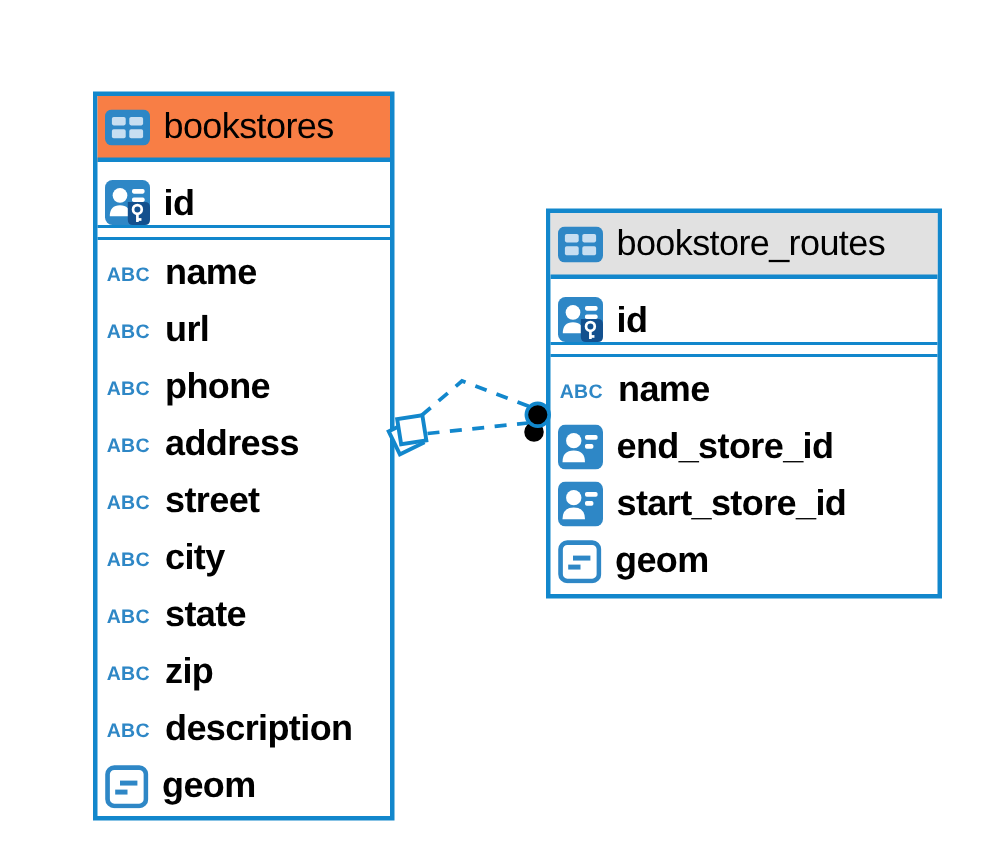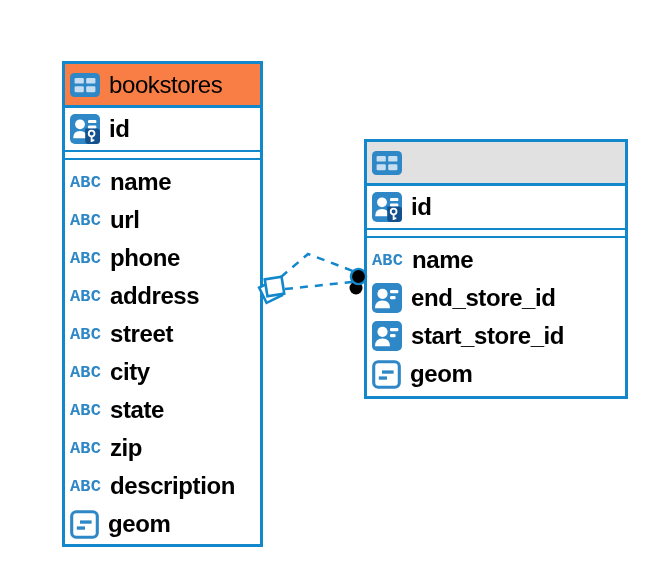--- a/index.html
+++ b/index.html
@@ -21,33 +21,33 @@
   }
   #t-bookstores{left:62px;top:61px;width:201px;height:486px;}
   #t-routes{left:364px;top:139px;width:264px;height:260px;}
 
   .ehdr{
     height:44px;display:flex;align-items:center;gap:9px;
     padding:0 5px;border-bottom:3px solid var(--blue);box-sizing:border-box;
   }
   .entity-name{font-size:24px;white-space:nowrap;}
   .pkrow{
-    height:44px;display:flex;align-items:center;gap:9px;padding:0 5px;
+    height:44px;display:flex;align-items:flex-end;gap:9px;padding:0 5px;
     border-bottom:2.5px solid var(--blue);box-sizing:border-box;font-weight:bold;
   }
   .pk-name{font-size:24px;}
   .section-gap{height:6px;}
   .fields{border-top:2.5px solid var(--blue);padding-top:3px;}
   .field-row{height:38px;display:flex;align-items:center;gap:9px;padding:0 5px;}
   .flabel{font-size:24px;white-space:nowrap;font-weight:bold;}
 
   .icon-box{display:inline-flex;align-items:center;justify-content:center;flex:0 0 auto;}
   .abc{
     width:31px;display:inline-flex;justify-content:center;flex:0 0 auto;
-    font-family:Liberation Mono, monospace;font-weight:bold;font-size:17px;
+    font-family:Liberation Sans, sans-serif;font-weight:bold;font-size:13px;
     letter-spacing:0.2px;color:var(--icon-blue);
   }
 
   #rel-layer{position:absolute;left:0;top:0;}
   .dash{fill:none;stroke:var(--blue);stroke-width:2.5;stroke-dasharray:8 7;}
   .dia{fill:#fff;stroke:var(--blue);stroke-width:2.6;}
   .dot-ring{fill:#000;stroke:var(--blue);stroke-width:2.4;}
 </style>
 </head>
 <body>
@@ -138,20 +138,21 @@
     <div class="ehdr" style="background: rgb(225, 225, 225);">
       <span class="icon-box">
         <svg width="30" height="24" viewBox="0 0 30 24">
           <rect width="30" height="24" rx="4.5" fill="#2E87C6"></rect>
           <rect x="4.6" y="5" width="9.2" height="5.6" rx="1.2" fill="#C7DEF1"></rect>
           <rect x="16.2" y="5" width="9.2" height="5.6" rx="1.2" fill="#C7DEF1"></rect>
           <rect x="4.6" y="13.2" width="9.2" height="6" rx="1.2" fill="#C7DEF1"></rect>
           <rect x="16.2" y="13.2" width="9.2" height="6" rx="1.2" fill="#C7DEF1"></rect>
         </svg>
       </span>
+      <span class="entity-name">bookstore_routes</span>
     </div>
     <div class="pkrow">
       <span class="icon-box">
         <svg width="30" height="30" viewBox="0 0 30 30">
           <rect width="30" height="30" rx="5" fill="#2E87C6"></rect>
           <rect x="18" y="6" width="8.4" height="3.1" rx="1.2" fill="#fff"></rect>
           <rect x="18" y="11.6" width="8.4" height="3.1" rx="1.2" fill="#fff"></rect>
           <circle cx="10" cy="10.3" r="4.9" fill="#fff"></circle>
           <path d="M3.2 24.2 q0 -7.3 6.8 -7.3 q6.8 0 6.8 7.3 z" fill="#fff"></path>
           <path d="M15.2 14.6 h11.3 q3.5 0 3.5 3.5 v8.4 q0 3.5 -3.5 3.5 h-7.8 q-3.5 0 -3.5 -3.5 z" fill="#13508E"></path>

